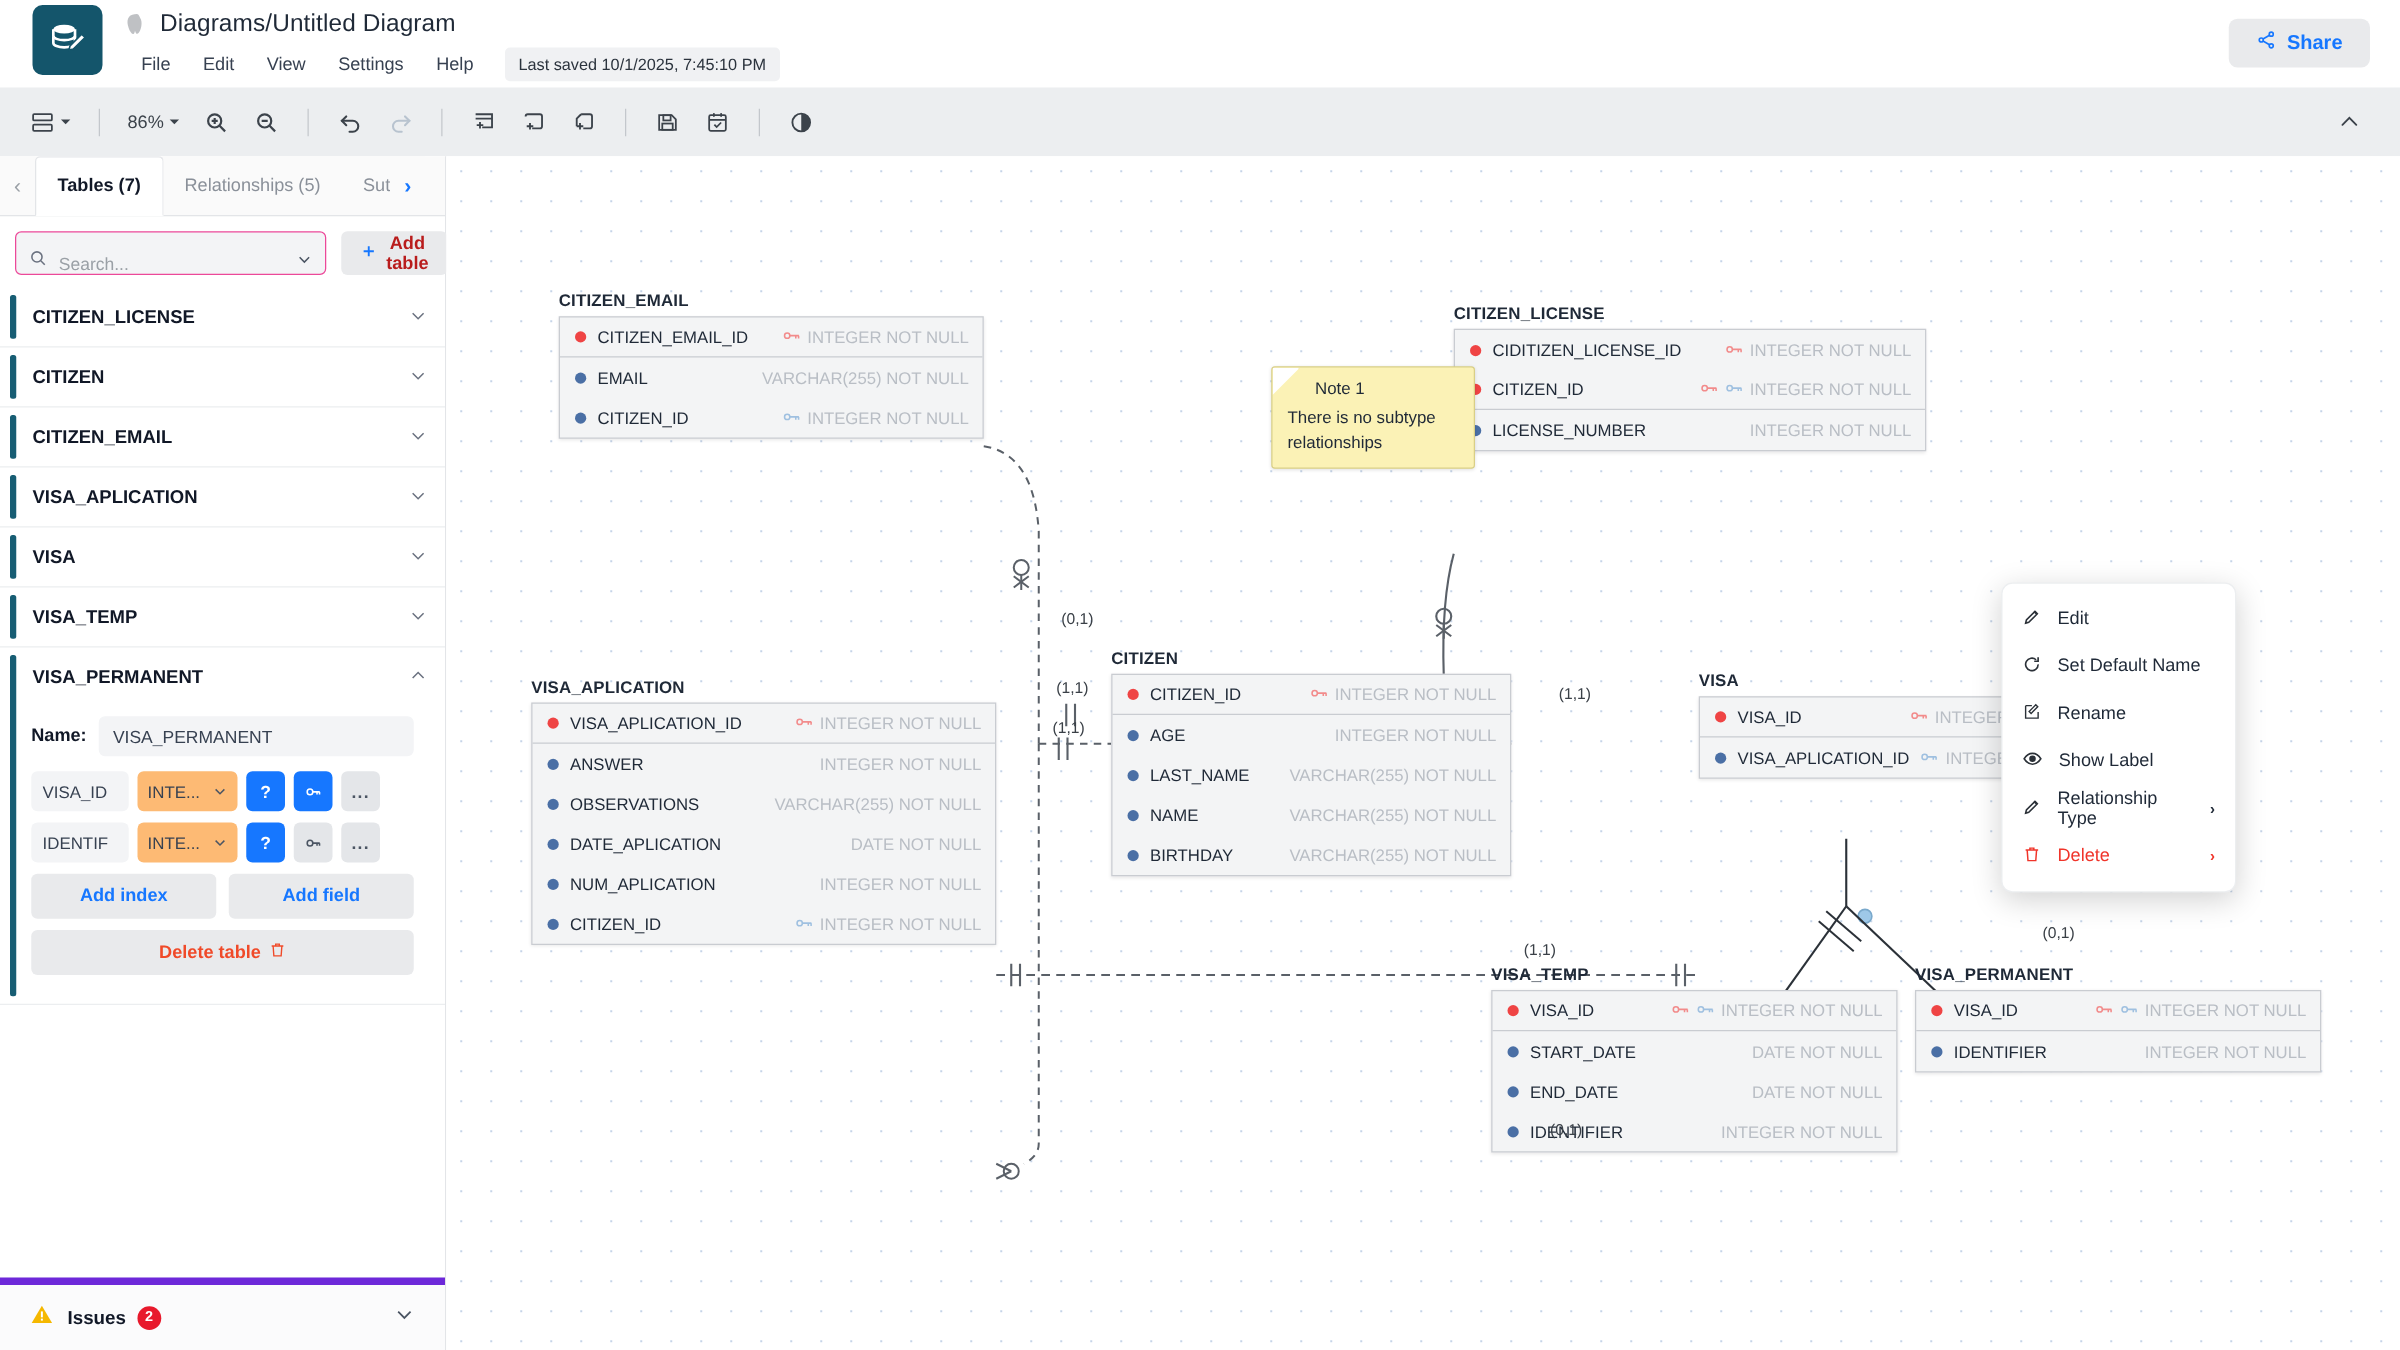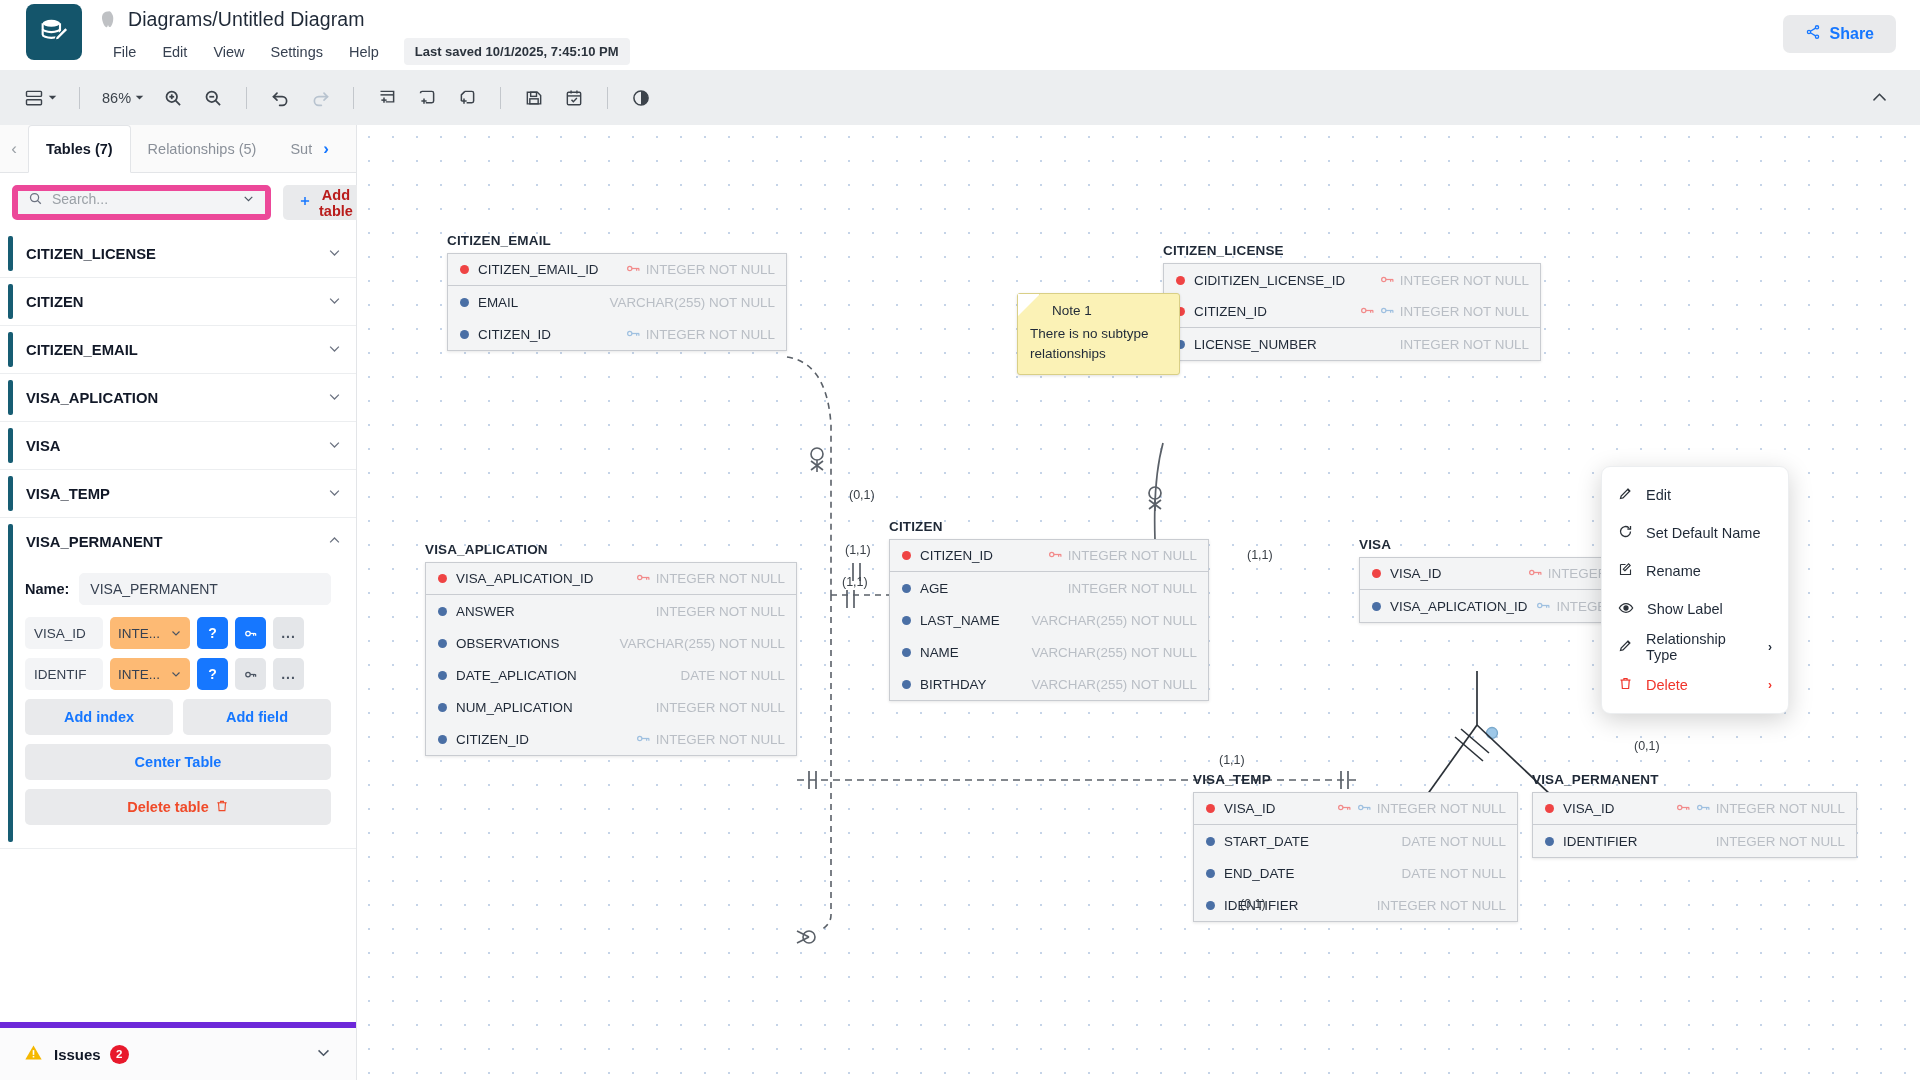--- a/index.html
+++ b/index.html
@@ -27,21 +27,21 @@
   .title-row { display: flex; align-items: center; gap: 9px; height: 26px; }
   .pg-icon { width: 19px; height: 19px; opacity: .55; }
   .doc-title { font-size: 19.5px; color: #1f2937; letter-spacing: .1px; }
   .menu-row { display: flex; align-items: center; gap: 0px; margin-top: 6px; }
   .menu-item {
     font-size: 14.5px; color: #374151; padding: 4px 13px;
     border-radius: 4px; cursor: pointer; user-select: none;
   }
   .saved-pill {
     margin-left: 12px; background: #f0f1f3; color: #2b333d;
-    font-size: 13px; font-weight: bold; padding: 6px 11px; border-radius: 4px;
+    font-size: 13px; font-weight: normal; padding: 6px 11px; border-radius: 4px;
     white-space: nowrap;
   }
   .share-btn {
     position: absolute; right: 24px; top: 15px;
     background: #e9eaec; color: #1677ff; font-size: 16px; font-weight: bold;
     border: none; border-radius: 7px; padding: 9px 22px;
     display: flex; align-items: center; gap: 9px; cursor: pointer;
   }
 
   
@@ -84,22 +84,22 @@
     background: #ffffff; color: #111827; font-weight: bold;
     border-top: 1px solid #e3e5e8; border-left: 1px solid #e3e5e8;
     border-right: 1px solid #e3e5e8; border-bottom: 1px solid #ffffff;
     margin-bottom: -1px; border-radius: 4px 4px 0 0;
   }
   .tab.clipped { overflow: hidden; max-width: 42px; padding-right: 0; }
 
   .search-row { display: flex; gap: 0; padding: 12px 12px 10px 12px; align-items: center; }
   .search-box {
     flex: 1; height: 35px; background: #f3f4f6; border-radius: 5px;
-    display: flex; align-items: flex-start; padding: 0 10px; gap: 9px;
-    border: 6px solid #ec4899;
+    display: flex; align-items: flex-end; padding: 0 10px; gap: 9px;
+    border: 1px solid #ec4899;
   }
   .search-input {
     flex: 1; border: none; background: transparent; outline: none;
     font-size: 14px; color: #374151; font-family: "Liberation Sans", sans-serif;
   }
   .search-input::placeholder { color: #9aa0a6; }
   .add-table-btn {
     height: 35px; margin-left: 12px; background: #e9eaec; color: #b91c1c;
     border: none; border-radius: 5px; font-size: 14.5px; font-weight: bold;
     padding: 0 15px; display: flex; align-items: center; gap: 7px; cursor: pointer;
@@ -548,21 +548,20 @@
               </svg>
             </button>
             <button class="f-btn dots">...</button>
           </div>
 
 
           <div class="btn-pair">
             <button class="act-btn">Add index</button>
             <button class="act-btn">Add field</button>
           </div>
-          <button class="act-btn full">Center Table</button>
           <button class="act-btn full danger">
             <span>Delete table</span>
             <span>
               <svg width="14" height="14" viewBox="0 0 24 24" fill="none" stroke="#f04a29" stroke-width="1.9">
                 <path d="M4 6.5h16"></path>
                   <path d="M9.5 6.5V4h5v2.5"></path>
                   <path d="M6 6.5l1 13.5h10l1-13.5"></path>
               </svg>
             </span>
           </button>

